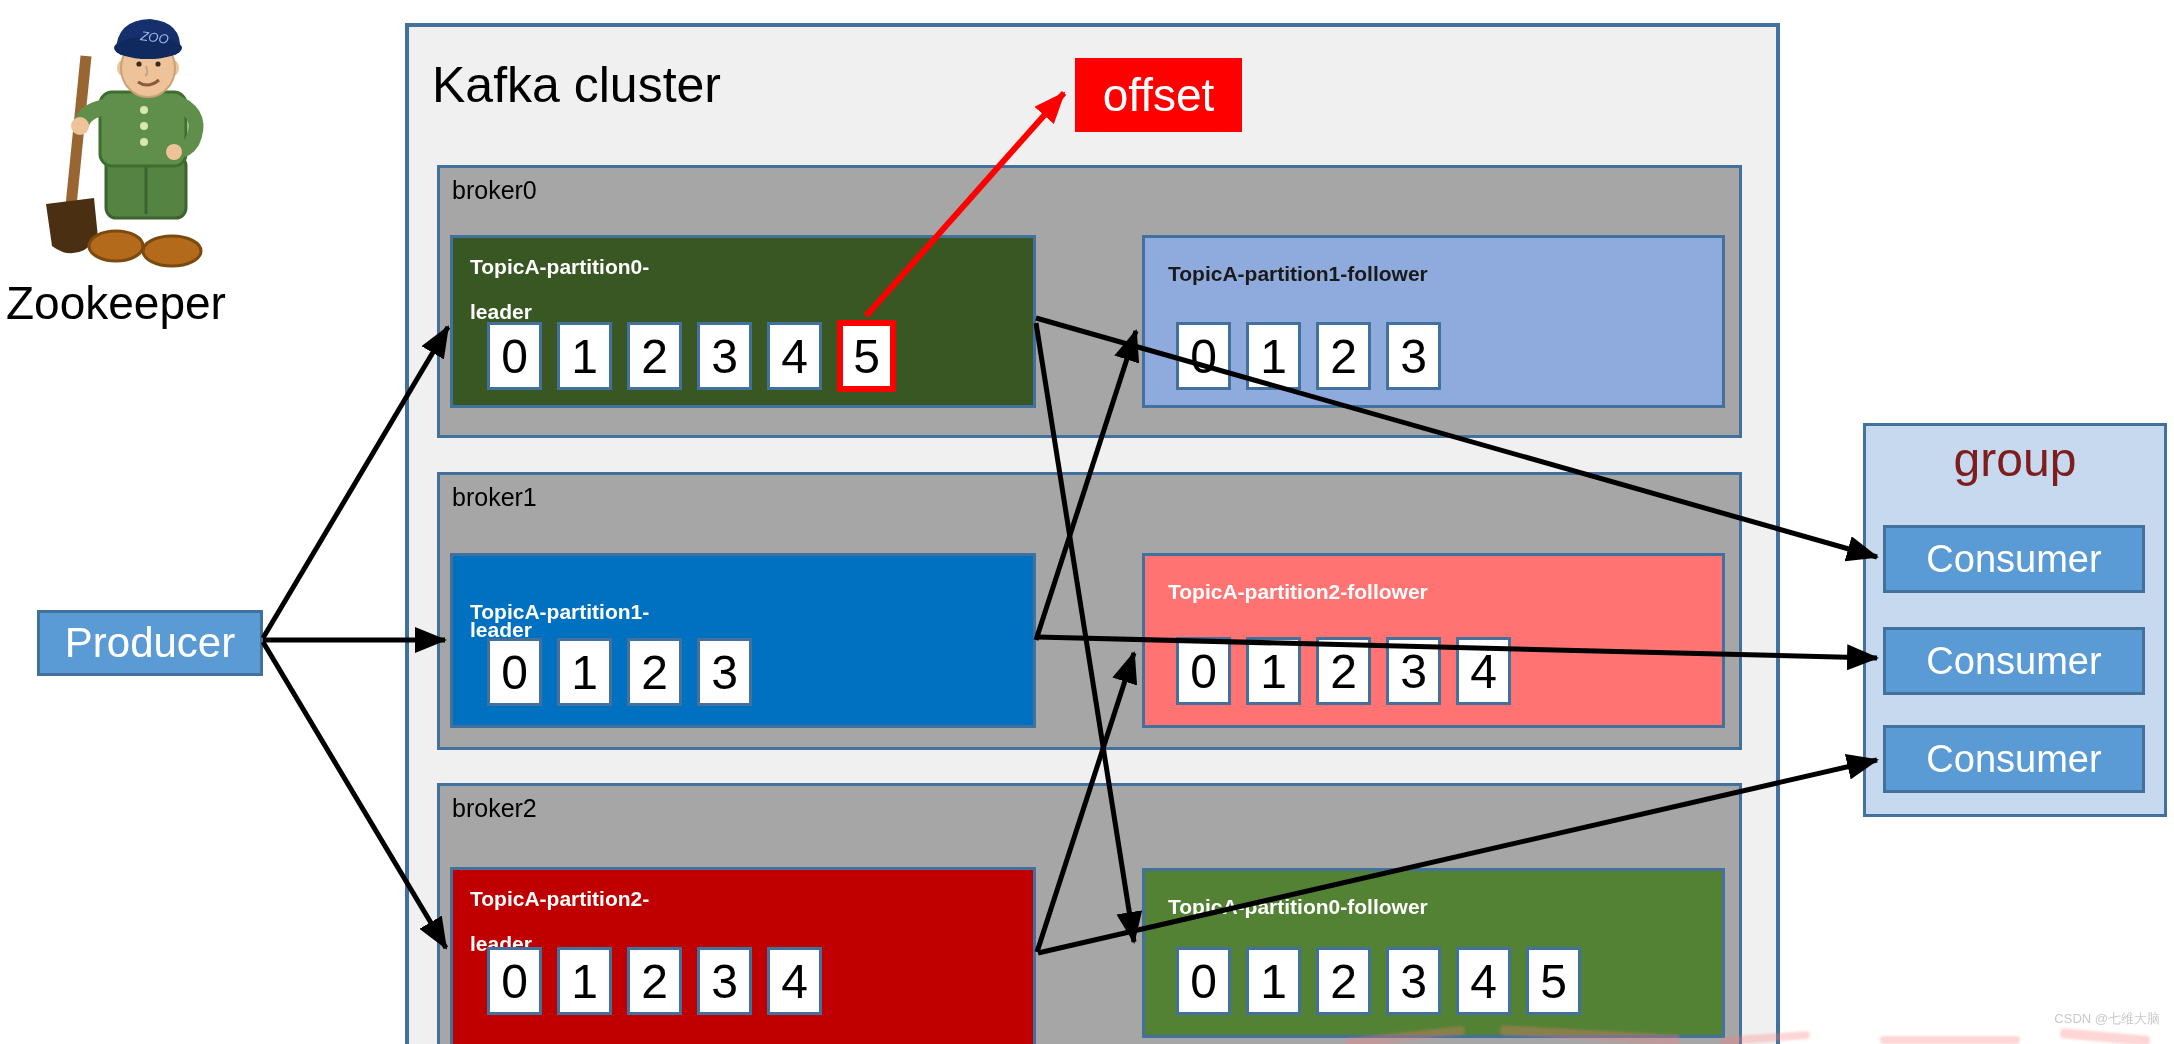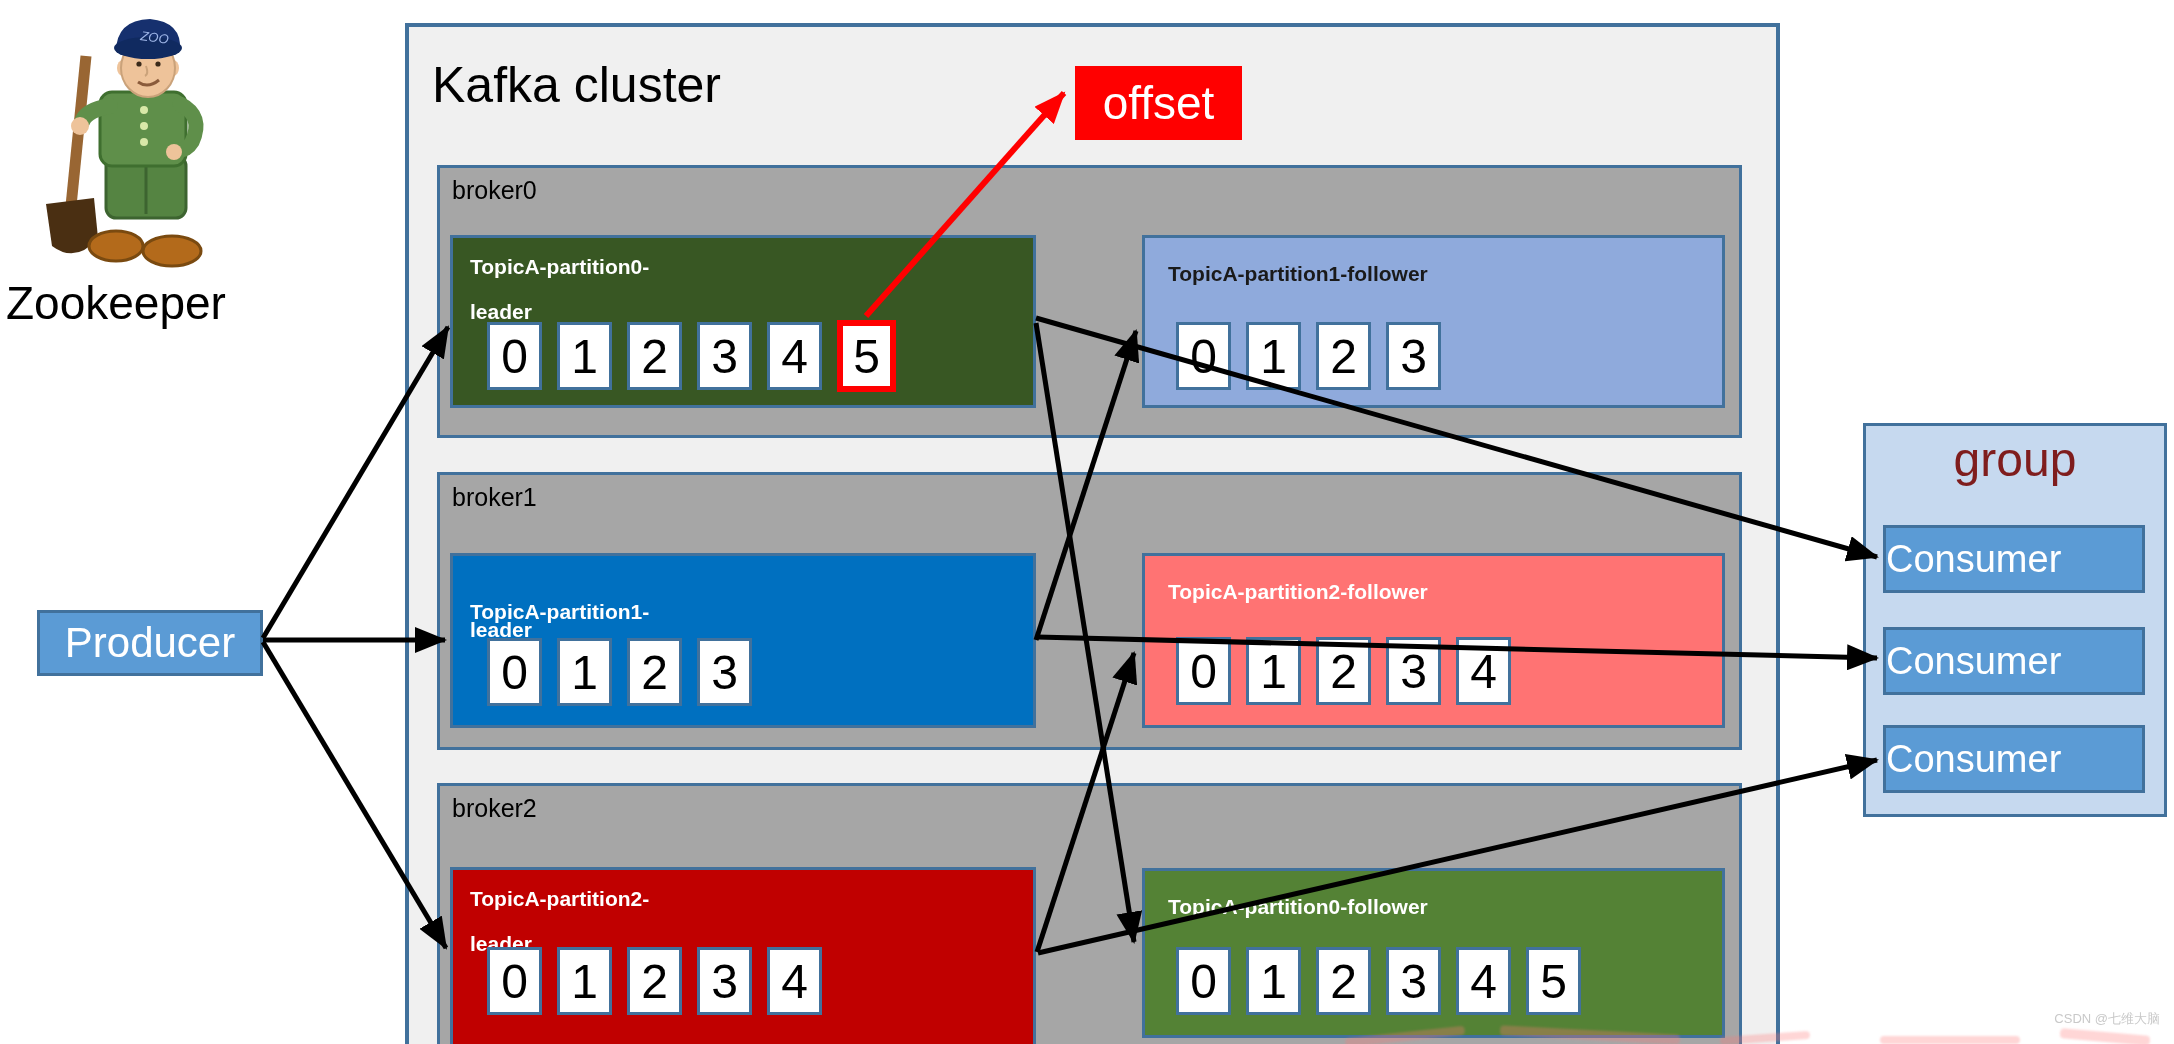--- a/index.html
+++ b/index.html
@@ -58,33 +58,33 @@
   .cell{
     width:55px; height:68px; background:#fff; border:3px solid #41719c;
     box-sizing:border-box; display:flex; align-items:center; justify-content:center;
     font-size:48px; color:#000;
   }
   .cell-hl{border:6px solid #ff0000; width:59px; height:72px; margin-top:-2px;}
   
   #offset-box{
     position:absolute; left:1075px; top:58px; width:167px; height:74px;
     background:#ff0000; color:#fff; font-size:46px;
-    display:flex; align-items:center; justify-content:center;margin-top:8px;
+    display:flex; align-items:center; justify-content:center;
   }
   
   #group-box{
     position:absolute; left:1863px; top:423px; width:304px; height:394px;
     background:#c6d9ef; border:3px solid #41719c; box-sizing:border-box;
   }
   #group-title{position:absolute; left:1863px; top:432px; width:304px; text-align:center;
     font-size:48px; color:#7f1d1d;}
   .consumer-box{
     position:absolute; left:1883px; width:262px; height:68px;
     background:#5b9bd5; border:3px solid #41719c; box-sizing:border-box;
-    display:flex; align-items:center; 
+    display:flex; align-items:center; justify-content:center;
     color:#fff; font-size:38px;
   }
   #consumer-1{top:525px;} #consumer-2{top:627px;} #consumer-3{top:725px;}
   
   #arrows-layer{position:absolute; left:0; top:0; width:2174px; height:1044px; pointer-events:none;}
   
   #watermark{position:absolute; right:14px; top:1010px; font-size:13px; color:#c9c9c9;}
   .scribble{position:absolute; background:rgba(255,120,120,.30); border-radius:4px; filter:blur(1px);}
 </style>
 </head>

